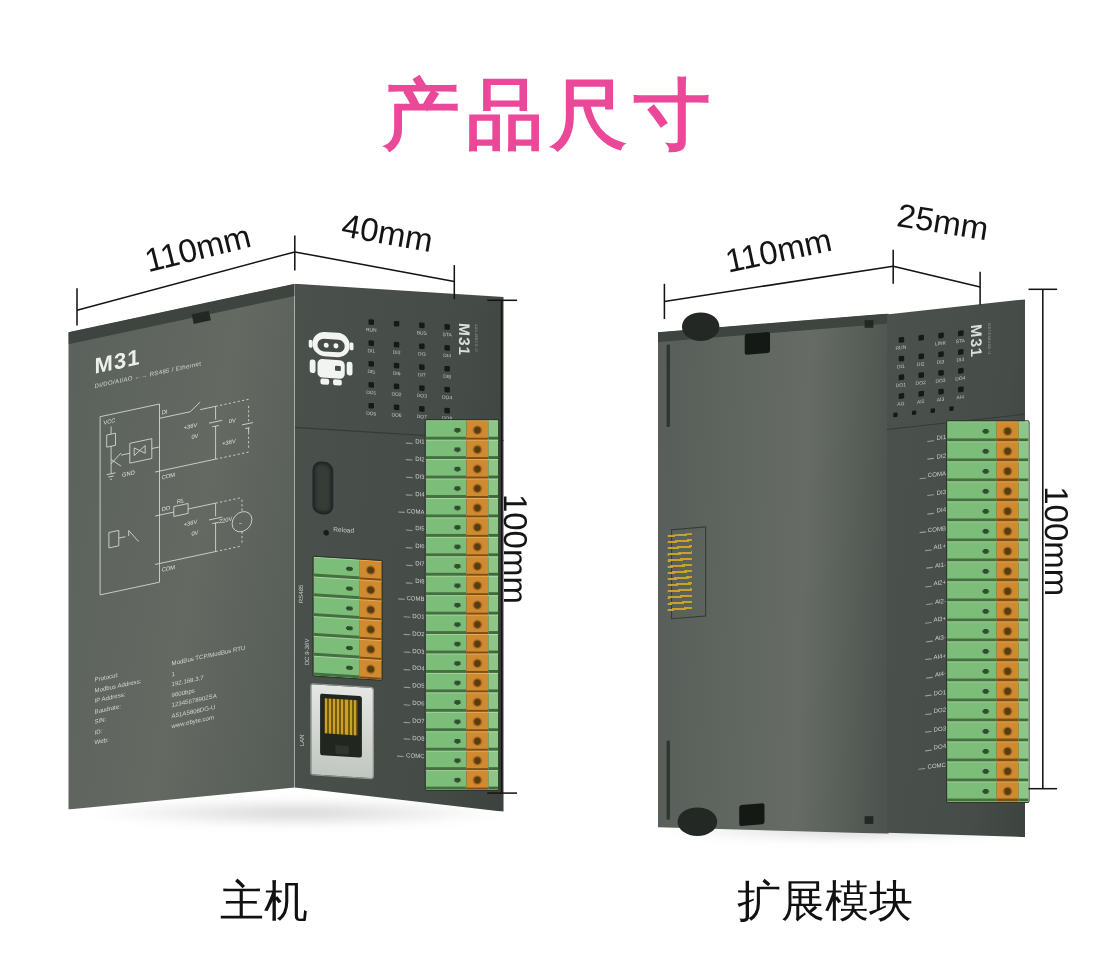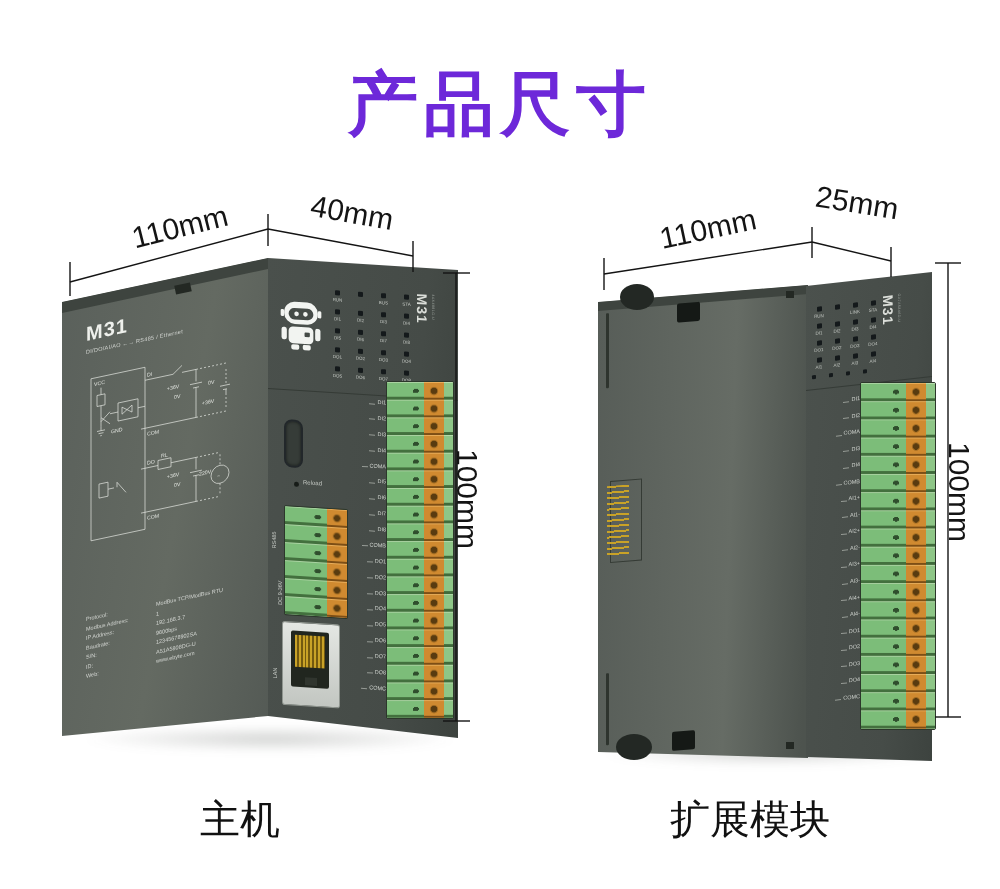--- a/index.html
+++ b/index.html
@@ -2,21 +2,21 @@
 <html><head>
 <meta charset="utf-8">
 <style>
   html,body{margin:0;padding:0;background:#ffffff;}
   #canvas{position:relative;width:1000px;height:889px;background:#ffffff;overflow:hidden;
           font-family:"Liberation Sans",sans-serif;}
   .abs{position:absolute;}
 
   
   .title{left:0;right:0;top:58px;text-align:center;font-size:70px;font-weight:700;
-         color:#6d28d9;letter-spacing:6px;}
+         color:#ec4899;letter-spacing:6px;}
   .caption{font-size:40px;font-weight:500;color:#111;text-align:center;}
   .cap-host{left:140px;top:792px;width:200px;}
   .cap-exp{left:620px;top:792px;width:260px;}
   .dim{font-size:30px;color:#141414;text-align:center;z-index:6;}
   .dim-l110{left:90px;top:210px;width:180px;transform:rotate(-14deg);}
   .dim-l40{left:292px;top:196px;width:120px;transform:rotate(10deg);}
   .dim-l100{left:417px;top:482px;width:100px;transform:rotate(90deg);}
   .dim-r110{left:618px;top:212px;width:180px;transform:rotate(-12deg);}
   .dim-r25{left:802px;top:186px;width:110px;transform:rotate(9deg);}
   .dim-r100{left:909px;top:475px;width:100px;transform:rotate(90deg);}

